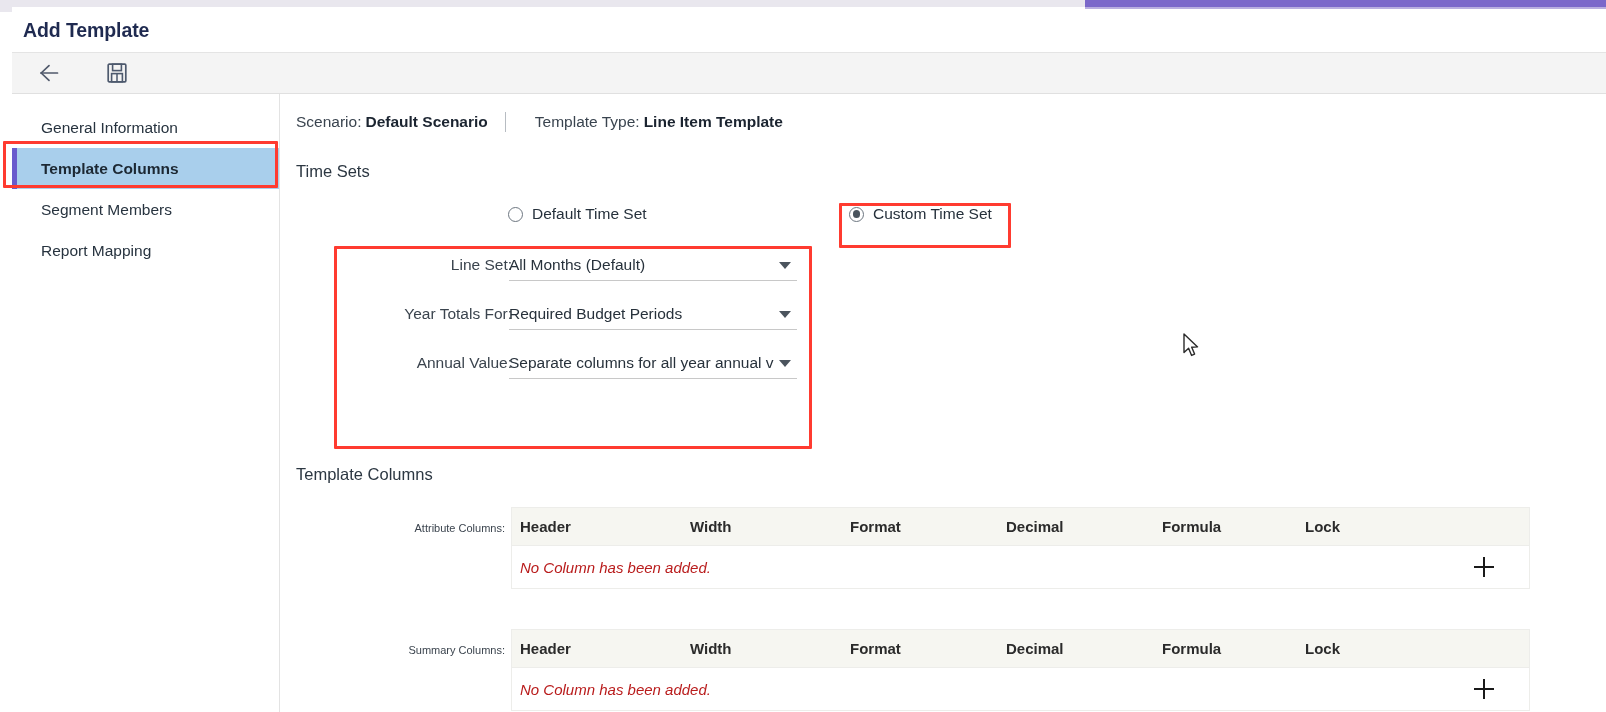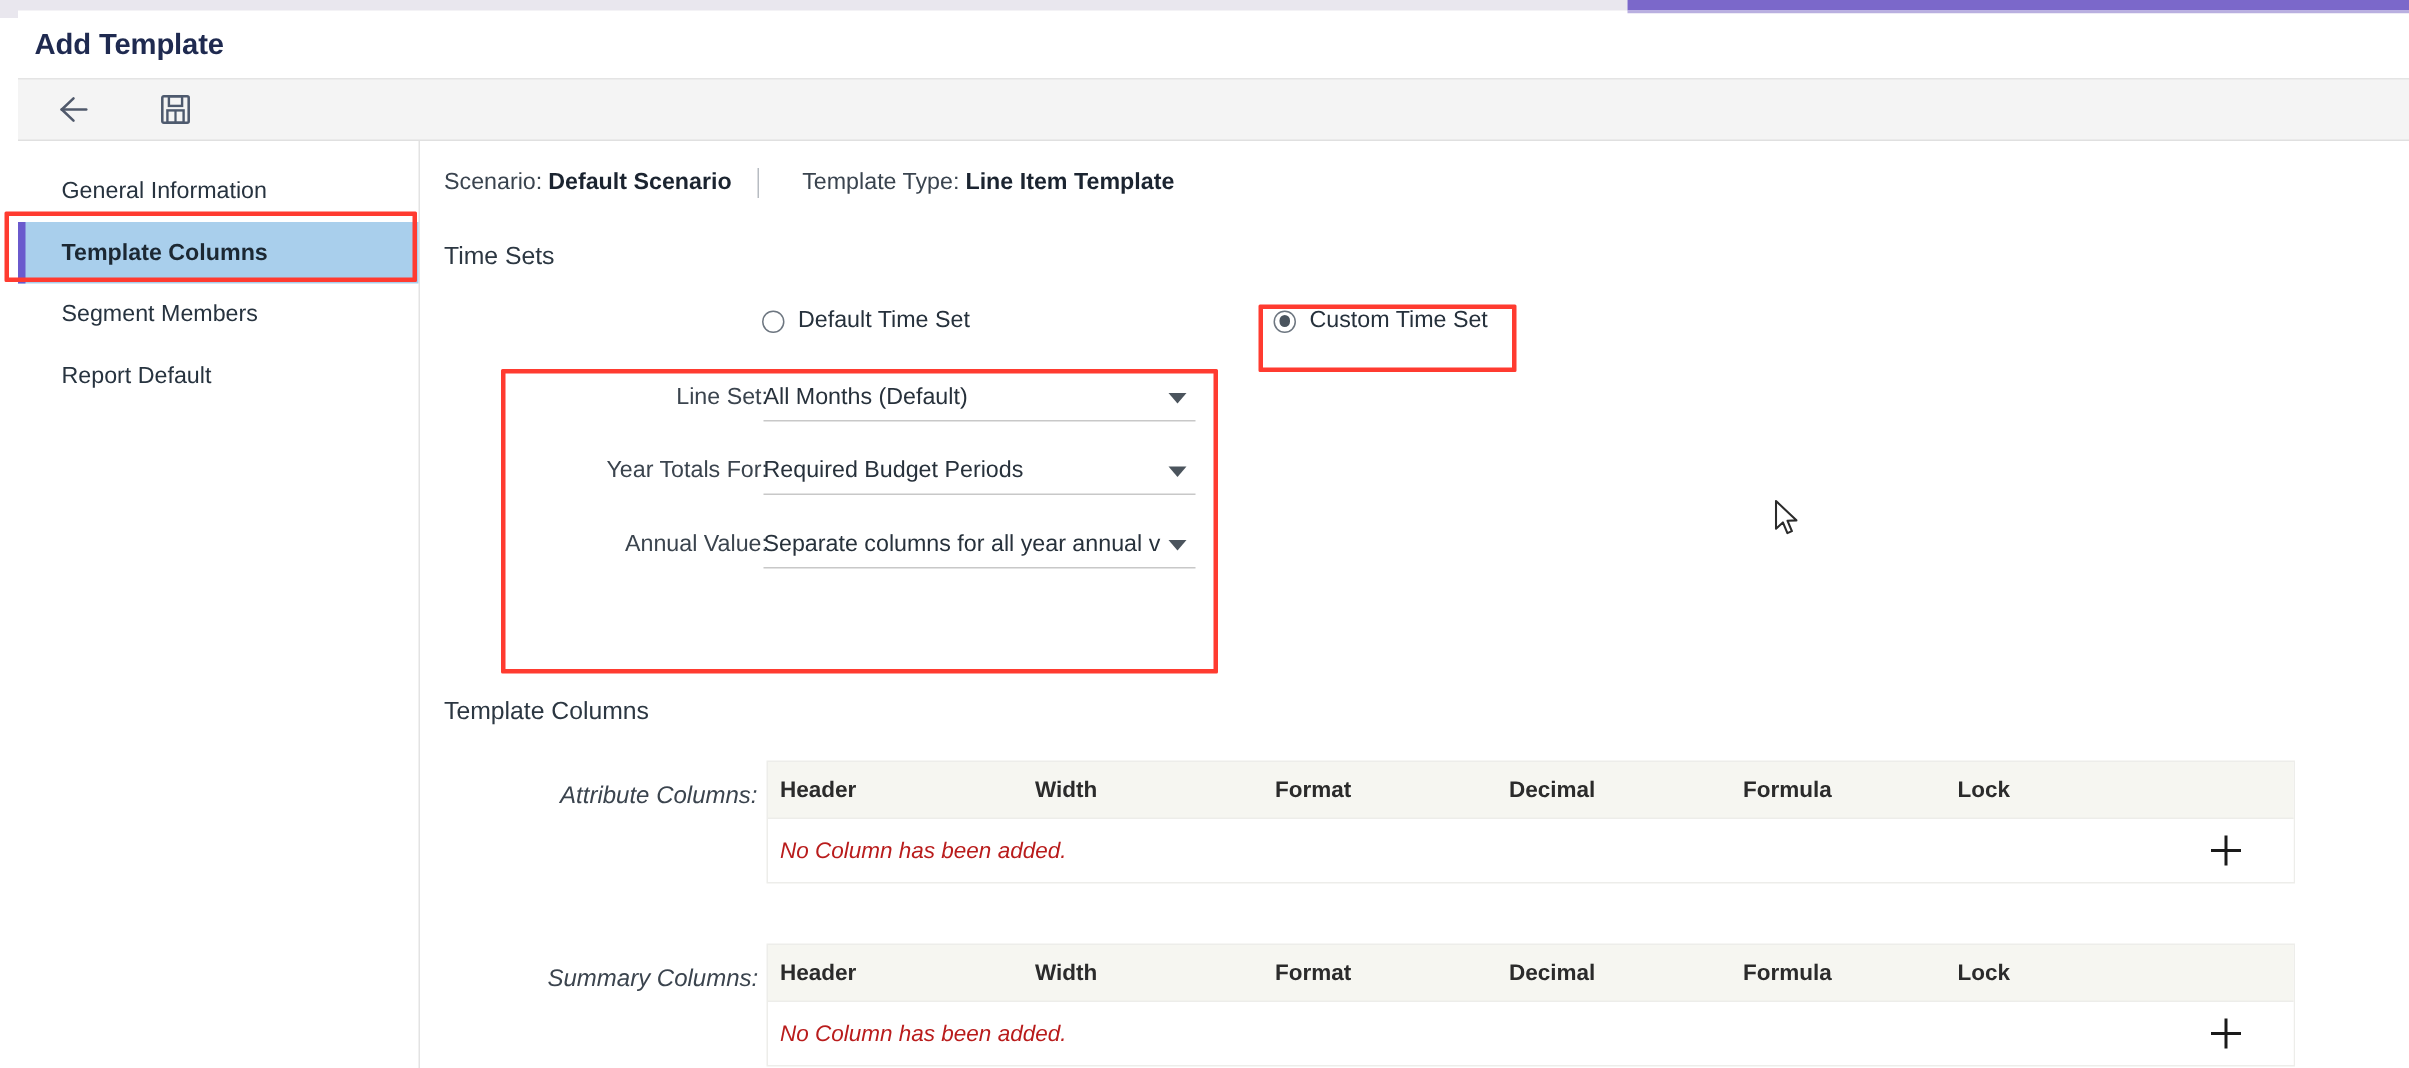--- a/index.html
+++ b/index.html
@@ -241,24 +241,23 @@
   .tbl-block { position: absolute; left: 0; width: 1325px; }
   #tbl-attr { top: 413px; }
   #tbl-summary { top: 535px; }
 
   .tbl-label {
     position: absolute;
     left: 84px;
     top: 15px;
     width: 140px;
     text-align: right;
-    font-size: 16px;
+    font-size: 11px;
     color: #3b444e;
     white-space: nowrap;
-    font-style: italic;
   }
   .tbl {
     position: absolute;
     left: 230px;
     top: 0;
     width: 1019px;
     border: 1px solid #ededea;
     background: #fff;
   }
   .tbl-head {
@@ -373,21 +372,21 @@
       <span>General Information</span>
     </div>
     <div class="side-item selected">
       <span class="accent"></span>
       <span>Template Columns</span>
     </div>
     <div class="side-item">
       <span>Segment Members</span>
     </div>
     <div class="side-item">
-      <span>Report Default</span>
+      <span>Report Mapping</span>
     </div>
   </div>
 
   <div class="content">
 
     <div class="scenario-row">
       <span class="lbl">Scenario:</span>
       <span class="val">Default Scenario</span>
       <span class="scenario-sep"></span>
       <span class="lbl">Template Type:</span>

